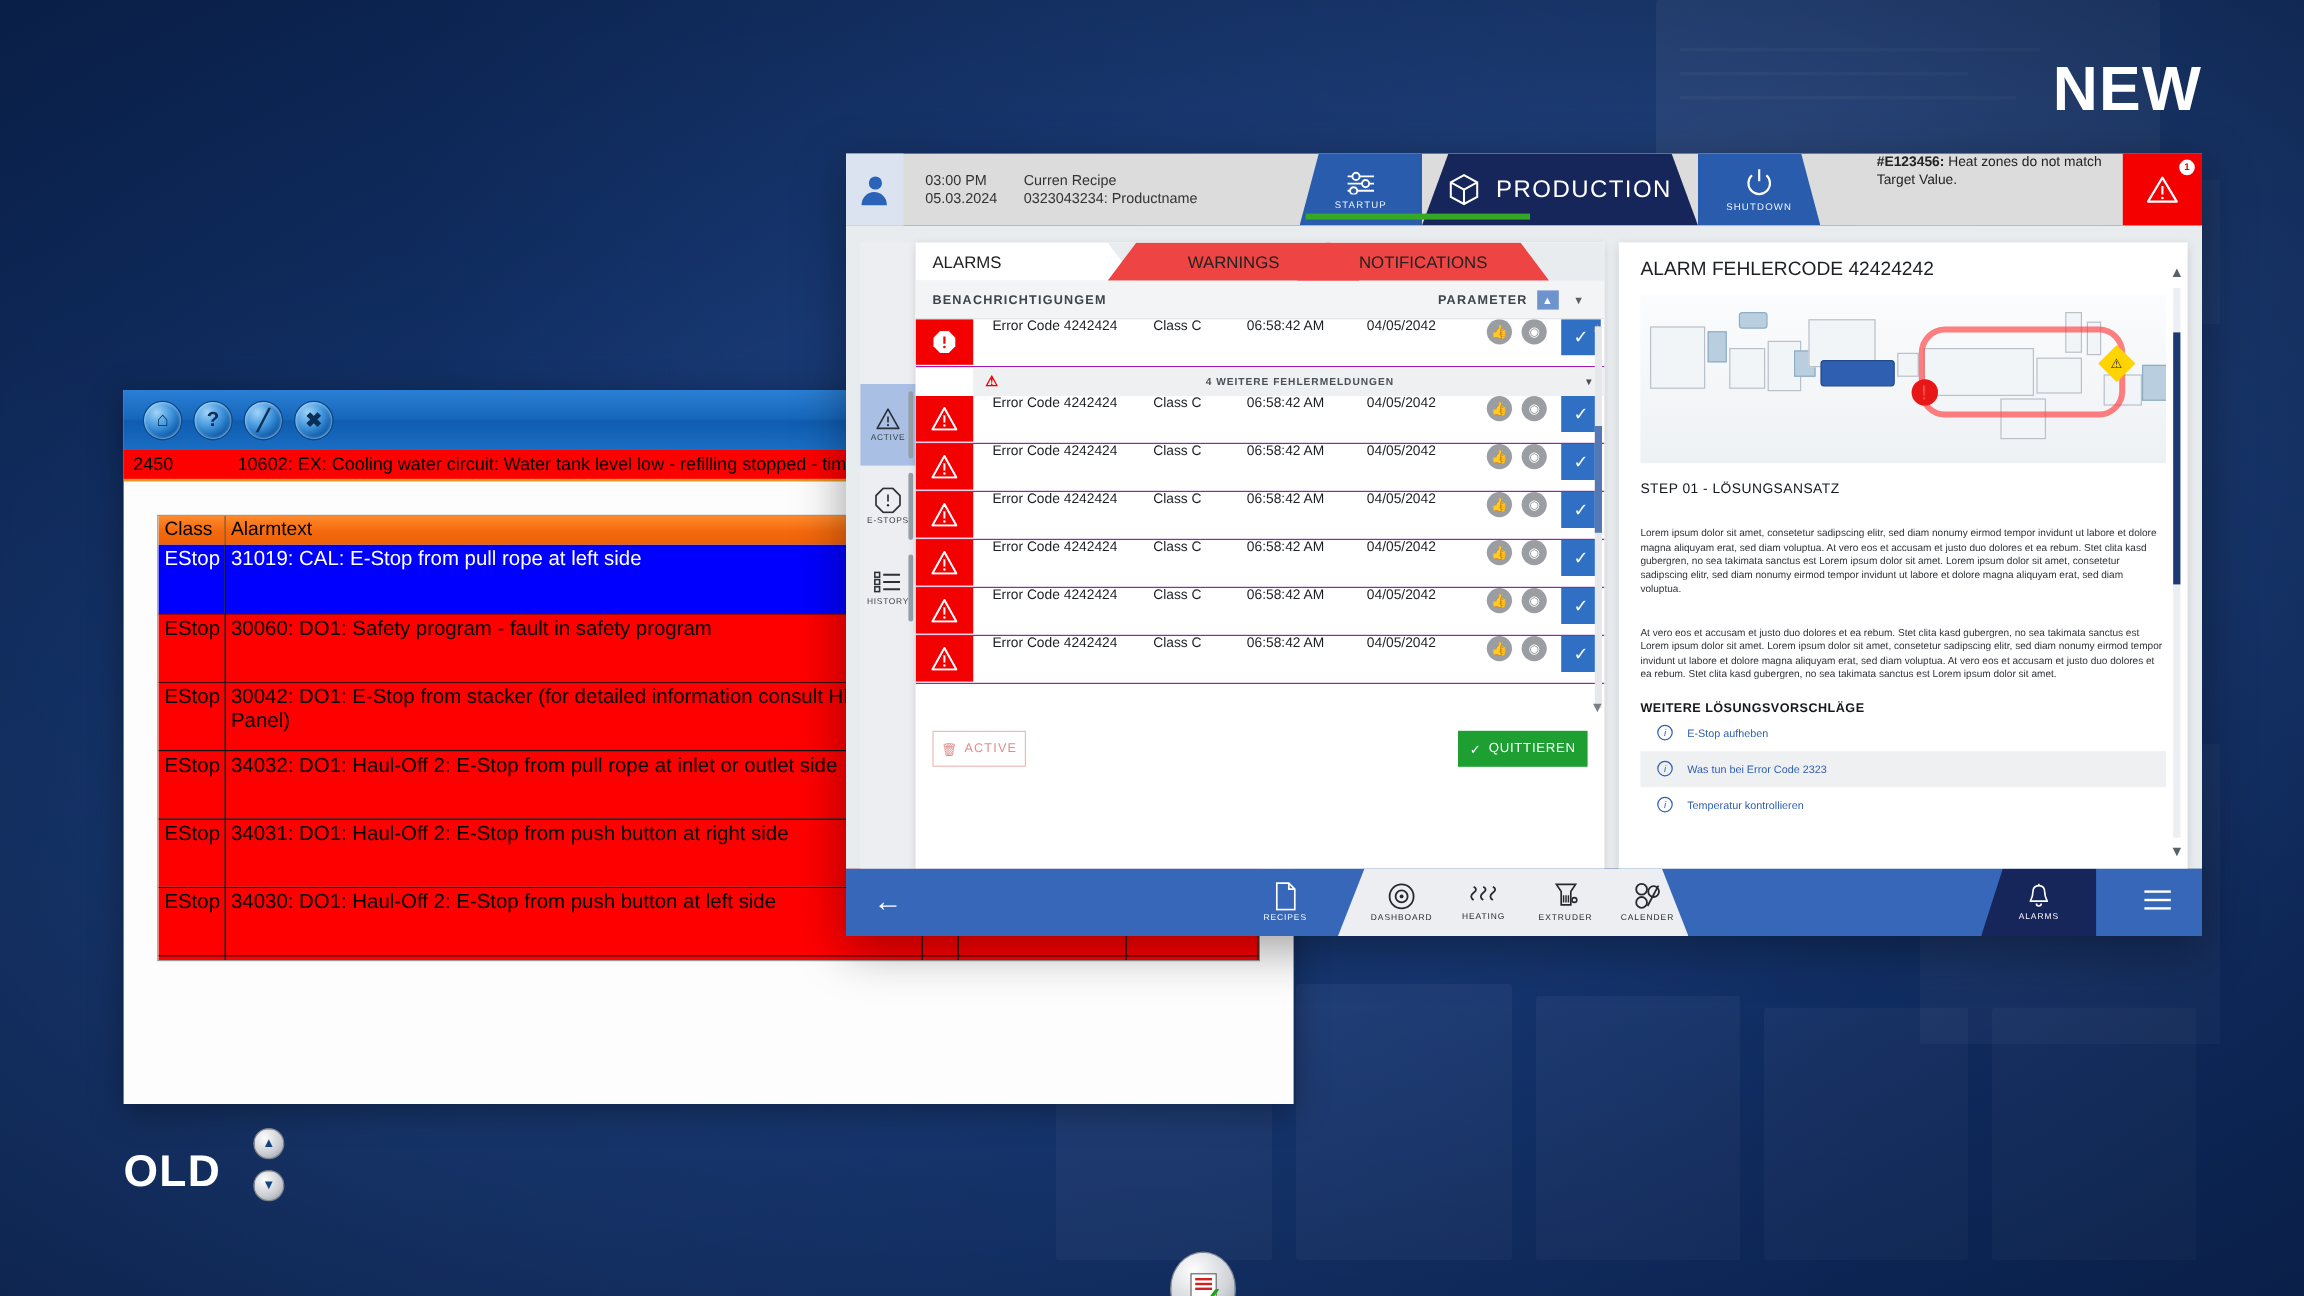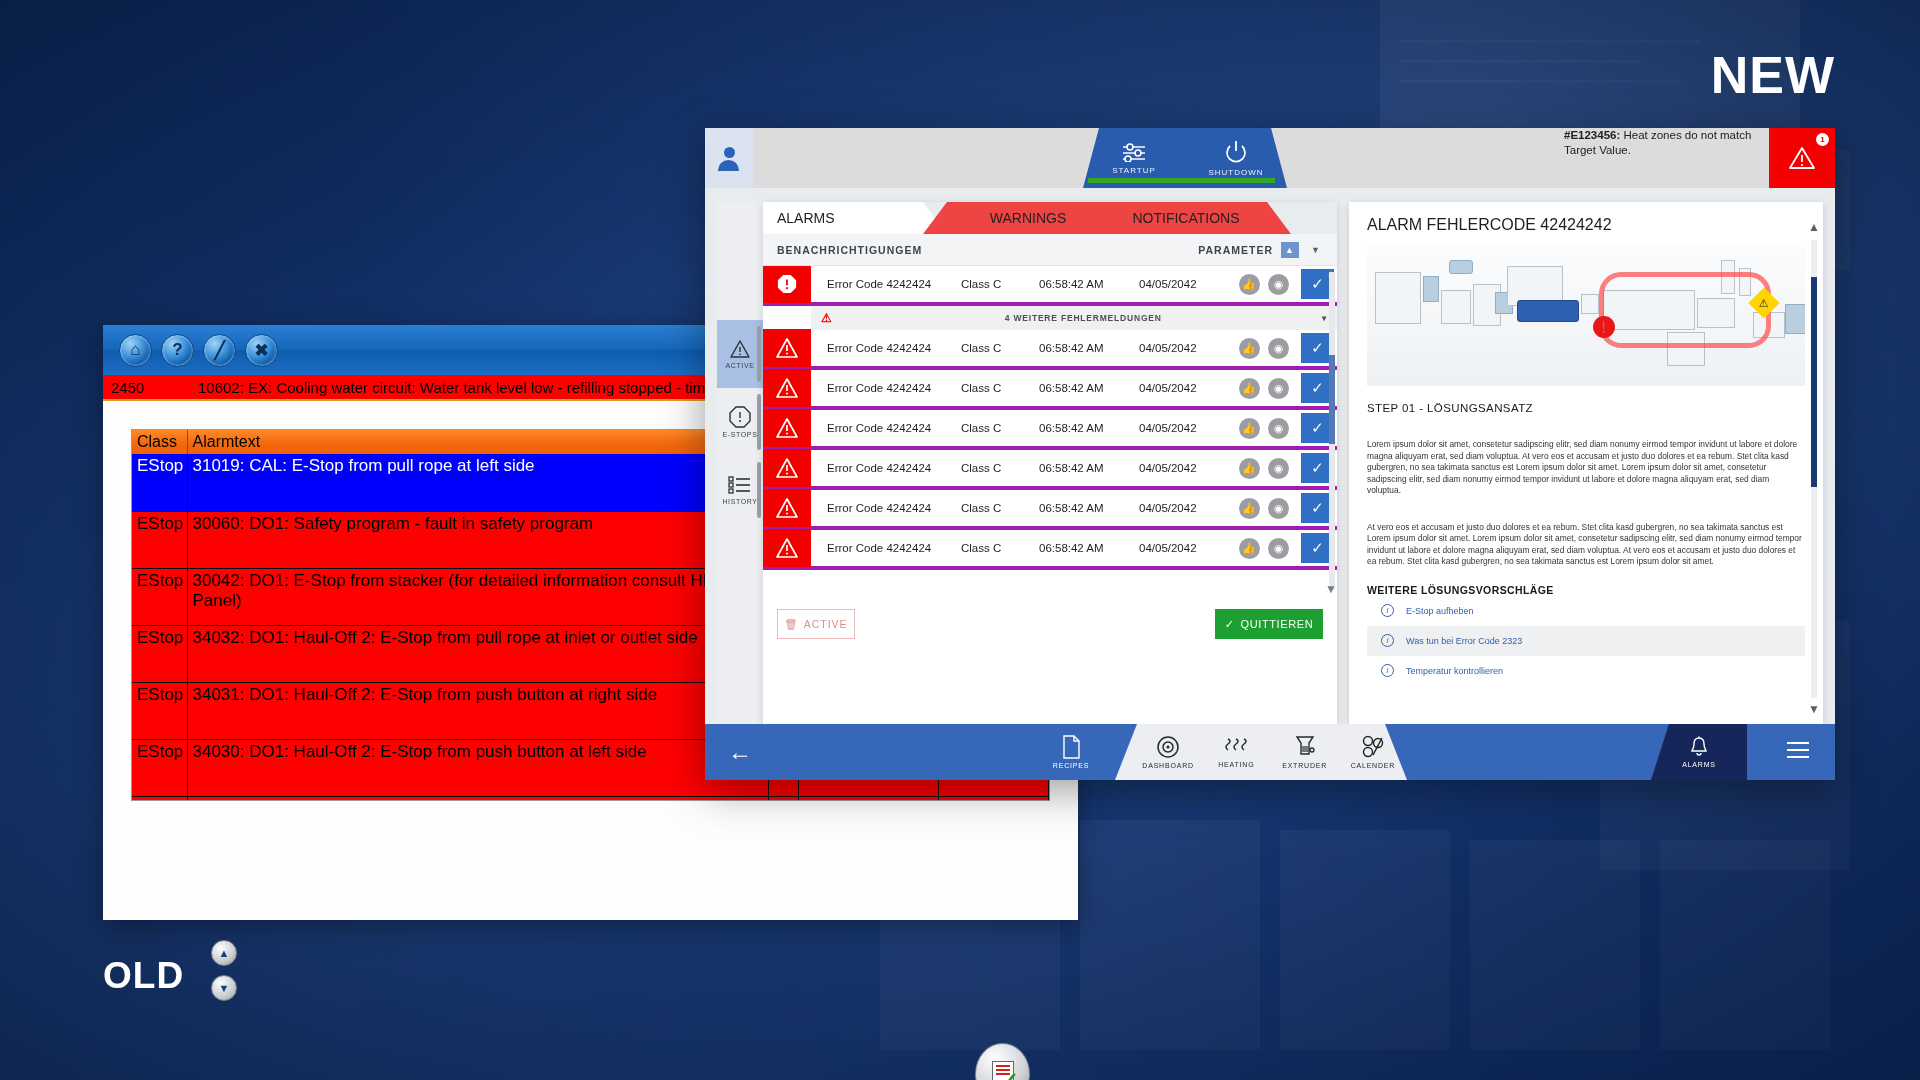--- a/index.html
+++ b/index.html
@@ -118,21 +118,21 @@
   #tabW { left:160px; width:210px; } #tabN { left:318px; width:210px; }
   #listHeader { height:32px; background:#f3f4f6; border-bottom:1px solid #e2e4e8;
     display:flex; align-items:center; padding:0 12px 0 14px; font-size:10.5px; letter-spacing:1px;
     font-weight:bold; color:#3e444c; }
   #listHeader .sp { flex:1; }
   .sortBtn { width:18px; height:16px; display:flex; align-items:center; justify-content:center;
     font-size:9px; color:#fff; background:#6f93cd; margin-left:8px; }
   .sortBtn.ghostb { background:transparent; color:#5a5f66; }
 
   #alarmRows { position:relative; height:330px; overflow:hidden; }
-  .aRow { height:40px; display:flex; align-items:center; border-bottom:4px solid #a21caf; }
+  .aRow { height:40px; display:flex; border-bottom:1px solid #a21caf; }
   .aIcon { width:48px; height:38px; background:#f30000; color:#fff; display:flex; align-items:center; justify-content:center; flex:0 0 48px; }
   .aRow .c1 { width:150px; padding-left:16px; font-size:11.5px; color:#1c1f24; }
   .aRow .c2 { width:78px; font-size:11.5px; color:#1c1f24; }
   .aRow .c3 { width:100px; font-size:11.5px; color:#1c1f24; }
   .aRow .c4 { width:92px; font-size:11.5px; color:#1c1f24; }
   .rBtn { width:21px; height:21px; border-radius:50%; background:#9a9da2; color:#fff;
     display:flex; align-items:center; justify-content:center; font-size:11px; margin-left:8px; }
   .okBtn { width:33px; height:30px; background:#2f6fc4; color:#fff; display:flex;
     align-items:center; justify-content:center; margin-left:12px; font-size:15px; }
   .subRow { height:24px; background:#eff0f2; display:flex; align-items:center; margin-left:48px;
@@ -306,34 +306,53 @@
 
 <div id="new">
 
   <div id="newHeader">
     <div id="avatarBox">
       <div class="avatar">
           <div class="h"></div>
           <div class="b"></div>
         </div>
     </div>
+    <div id="metaBox">
+      <div class="col">
+        <div>03:00 PM</div>
+        <div>05.03.2024</div>
+      </div>
+      <div class="col">
+        <div>Curren Recipe</div>
+        <div>0323043234: Productname</div>
+      </div>
+    </div>
 
     <div id="navTabs">
       <div class="navTab side left">
         <svg width="26" height="20" viewBox="0 0 26 20">
           <line x1="2" y1="5" x2="24" y2="5" stroke="#fff" stroke-width="1.6"></line>
           <line x1="2" y1="11" x2="24" y2="11" stroke="#fff" stroke-width="1.6"></line>
           <line x1="2" y1="17" x2="24" y2="17" stroke="#fff" stroke-width="1.6"></line>
           <circle cx="9" cy="5" r="3" fill="#2a5cad" stroke="#fff" stroke-width="1.6"></circle>
           <circle cx="17" cy="11" r="3" fill="#2a5cad" stroke="#fff" stroke-width="1.6"></circle>
           <circle cx="7" cy="17" r="3" fill="#2a5cad" stroke="#fff" stroke-width="1.6"></circle>
         </svg>
         <div class="lab">STARTUP</div>
       </div>
 
+      <div class="navTab center">
+        <div style="display:flex;align-items:center;gap:14px;">
+          <svg width="26" height="28" viewBox="0 0 26 28">
+            <path d="M13 2 L24 8 L24 20 L13 26 L2 20 L2 8 Z" fill="none" stroke="#fff" stroke-width="1.7"></path>
+            <path d="M2 8 L13 14 L24 8 M13 14 L13 26" fill="none" stroke="#fff" stroke-width="1.7"></path>
+          </svg>
+          <div class="mainlab">PRODUCTION</div>
+        </div>
+      </div>
 
       <div class="navTab side right">
         <svg width="24" height="24" viewBox="0 0 24 24">
           <path d="M6 6 A9 9 0 1 0 18 6" fill="none" stroke="#fff" stroke-width="1.8"></path>
           <line x1="12" y1="1" x2="12" y2="11" stroke="#fff" stroke-width="1.8"></line>
         </svg>
         <div class="lab">SHUTDOWN</div>
       </div>
     </div>
     <div id="prodUnder"></div>

